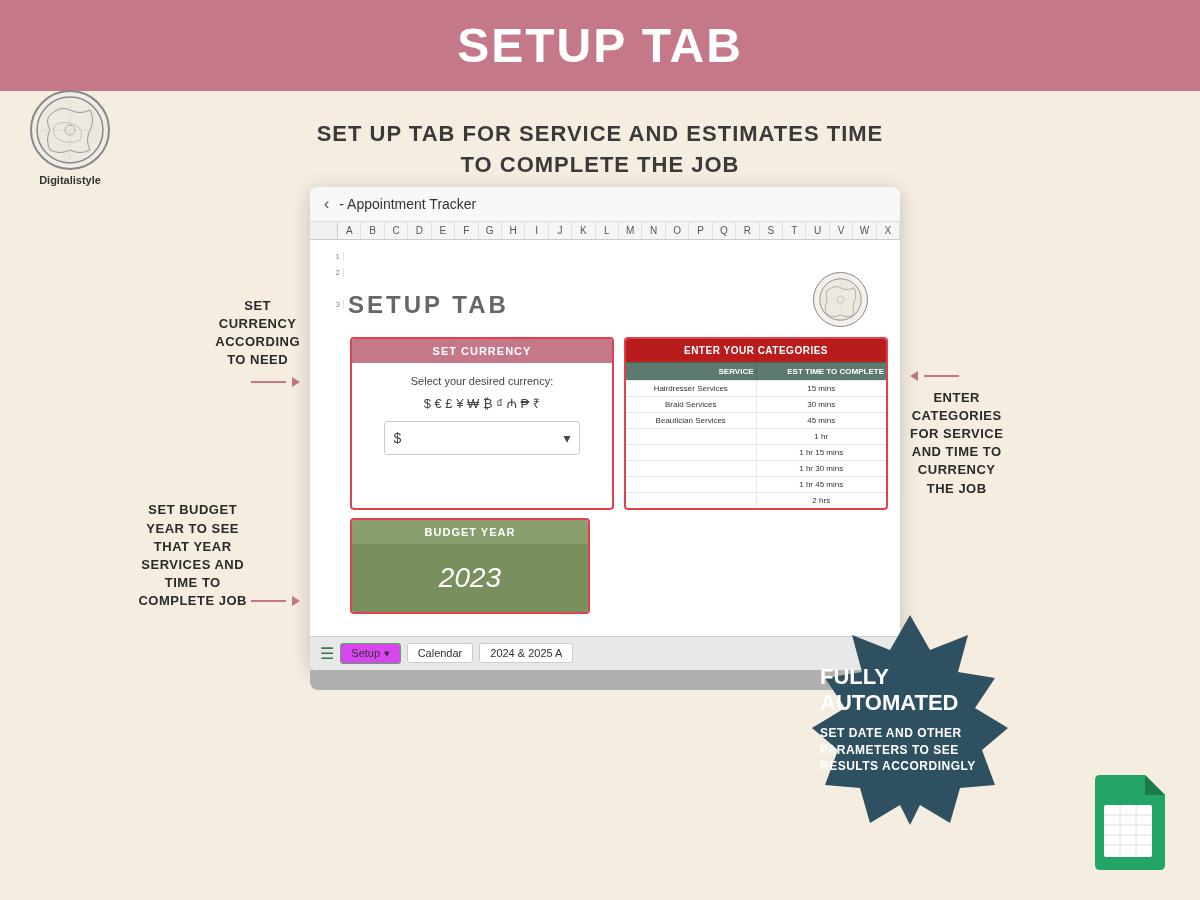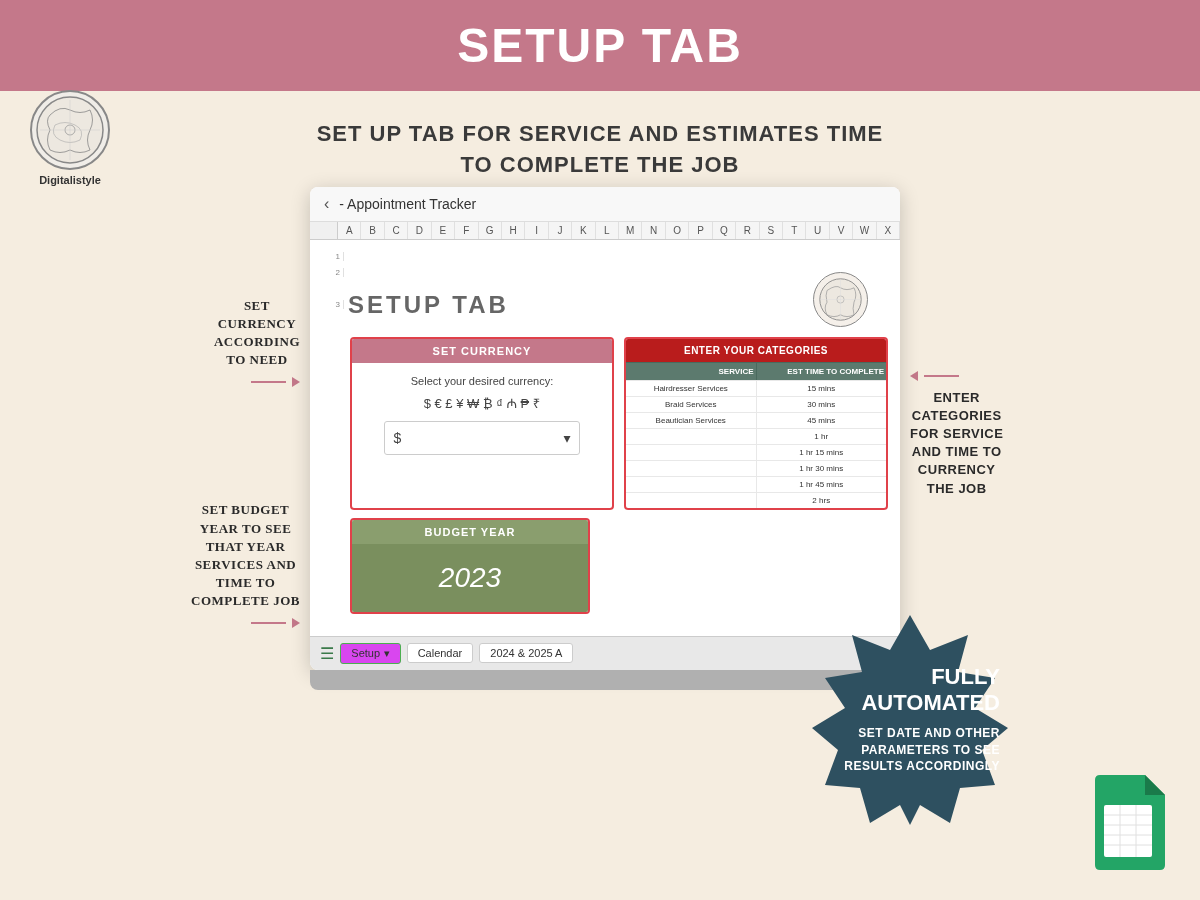--- a/index.html
+++ b/index.html
@@ -52,21 +52,20 @@
 
     
     .left-annotations {
       display: flex;
       flex-direction: column;
       align-items: flex-end;
       width: 180px;
       gap: 60px;
       padding-top: 80px;
       flex-shrink: 0;
-      font-family: Liberation Serif, serif;
     }
     .annotation {
       font-size: 13px;
       font-weight: 800;
       color: #2a2a2a;
       text-align: center;
       line-height: 1.4;
       letter-spacing: 0.5px;
     }
 
@@ -353,21 +352,21 @@
     .starburst-bg {
       position: absolute;
       top: 0; left: 0;
       width: 100%; height: 100%;
     }
     .starburst-text {
       position: absolute;
       top: 50%;
       left: 50%;
       transform: translate(-50%, -50%);
-      text-align: right;
+      text-align: left;
       width: 180px;
       color: #fff;
     }
     .starburst-fully {
       font-size: 22px;
       font-weight: 900;
       line-height: 1.2;
     }
     .starburst-automated {
       font-size: 22px;
@@ -464,21 +463,21 @@
         <span>CURRENCY</span><br>
         <span>ACCORDING</span><br>
         <span>TO NEED</span>
       </div>
       <div class="annot-row">
         <div class="annot-line-right"></div>
         <div class="annot-arrow-right"></div>
       </div>
     </div>
 
-    <div style="display:flex; flex-direction:column; align-items:flex-end; gap:4px; margin-top:50px;">
+    <div style="display:flex; flex-direction:row; align-items:flex-end; gap:4px; margin-top:50px;">
       <div class="annotation">
         <span>SET BUDGET</span><br>
         <span>YEAR TO SEE</span><br>
         <span>THAT YEAR</span><br>
         <span>SERVICES AND</span><br>
         <span>TIME TO</span><br>
         <span>COMPLETE JOB</span>
       </div>
       <div class="annot-row">
         <div class="annot-line-right"></div>

